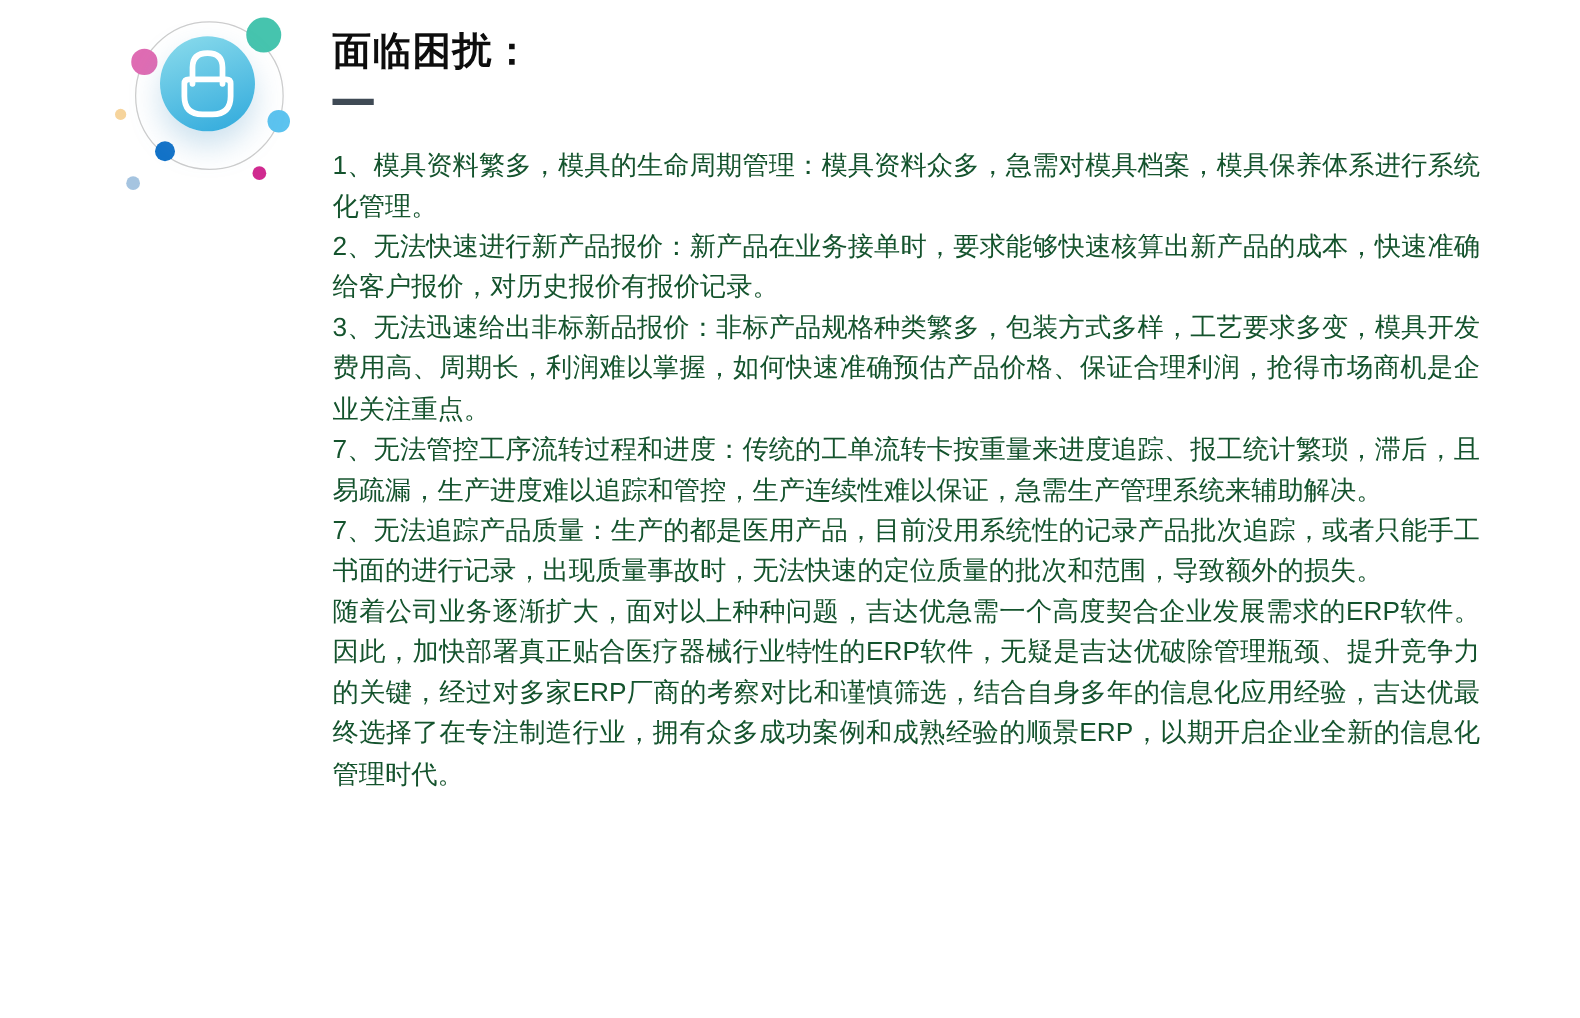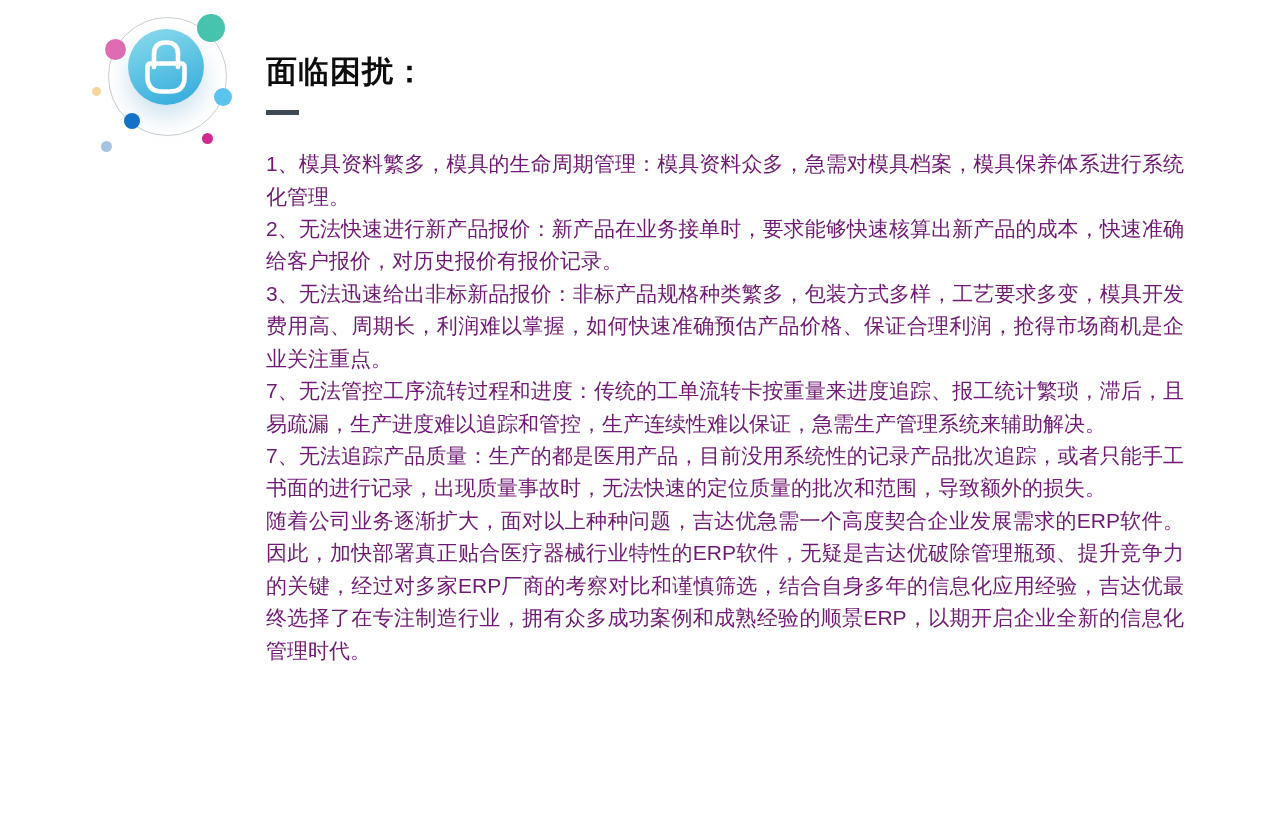--- a/index.html
+++ b/index.html
@@ -34,29 +34,29 @@
   .dot-paleblue  { left: 101px; top: 141px; width: 11px; height: 11px; }
   .dot-cream     { left: 92px;  top: 87px;  width: 9px;  height: 9px;  }
 
   
   .content {
     position: absolute; left: 266px; top: 24px;
     width: 918px;
   }
   .page-title {
     font-size: 31px; font-weight: bold; color: #0d0d0d;
-    letter-spacing: 1px; line-height: 1.1; margin-top: 31px;
+    letter-spacing: 1px; line-height: 1.1;
   }
   .title-dash {
     width: 33px; height: 5px; background: #3f4a55;
     margin-top: 21px;
   }
   .body-text {
     margin-top: 33px;
-    font-size: 21px; line-height: 1.545; color: #701a75;
+    font-size: 21px; line-height: 1.545; color: #14532d;
     text-align: justify;
   }
   .body-text p { margin: 0; }
   .closing { margin-top: 32px; }
 </style>
 </head>
 <body>
 
 <div class="page">
 

